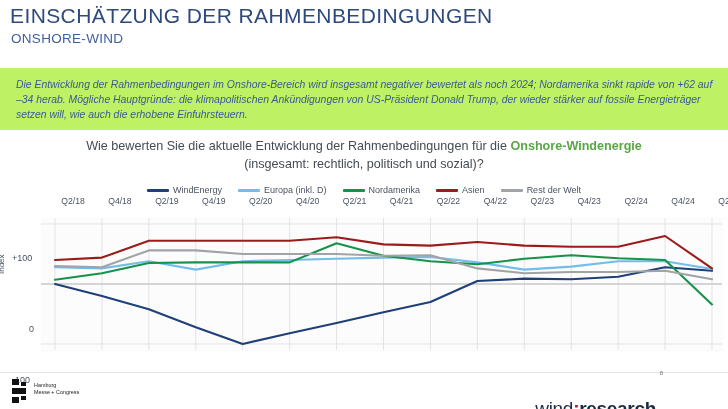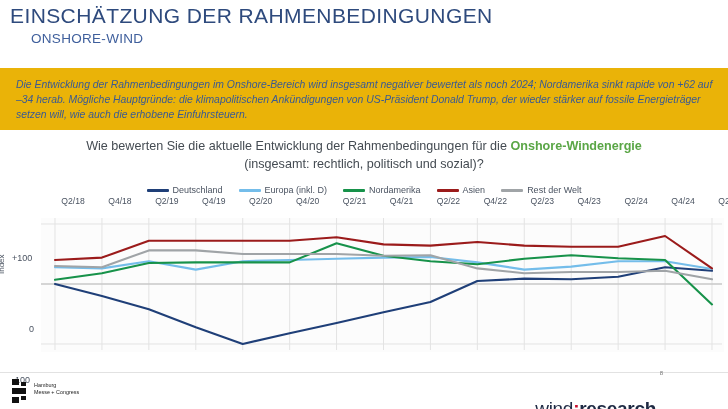--- a/index.html
+++ b/index.html
@@ -16,35 +16,35 @@
   
   .header{position:absolute;left:0;top:0;width:728px;height:62px;}
   .title{
     position:absolute;left:10px;top:4px;
     font-size:21px;letter-spacing:.4px;font-weight:400;
     color:#2e4a7d;white-space:nowrap;
   }
   .subtitle{
     position:absolute;left:11px;top:31px;
     font-size:13.5px;letter-spacing:.3px;font-weight:400;
-    color:#3f5f9c;white-space:nowrap;margin-left:20px;
+    color:#3f5f9c;white-space:nowrap;
   }
 
   
   .logo{position:absolute;right:8px;top:2px;width:140px;height:50px;}
   .logo-mark{position:absolute;left:0;top:3px;width:40px;height:40px;}
   .logo-text{position:absolute;left:44px;top:-1px;}
   .logo-l1{font-size:15.5px;color:#2a4a7f;line-height:16px;letter-spacing:.1px;}
   .logo-l2{font-size:15.5px;color:#8fb8cf;line-height:16px;letter-spacing:.1px;}
   .logo-l3{font-size:5.2px;color:#5aa646;line-height:8px;letter-spacing:.15px;margin-top:1px;}
 
   
   .callout{
     position:absolute;left:0;top:68px;width:728px;height:62px;
-    background:#eab308;
+    background:#bef264;
   }
   .callout-inner{
     position:absolute;left:16px;top:9px;width:700px;
     font-size:10.4px;line-height:15px;
     font-style:italic;color:#3a5a93;
   }
 
   
   .chart-title{
     position:absolute;left:64px;top:137px;width:600px;
@@ -110,21 +110,21 @@
     <div class="callout-inner">Die Entwicklung der Rahmenbedingungen im Onshore-Bereich wird insgesamt negativer bewertet als noch 2024; Nordamerika sinkt rapide von +62 auf –34 herab. Mögliche Hauptgründe: die klimapolitischen Ankündigungen von US-Präsident Donald Trump, der wieder stärker auf fossile Energieträger setzen will, wie auch die erhobene Einfuhrsteuern.</div>
   </div>
 
   <div class="chart-title">
     <span>Wie bewerten Sie die aktuelle Entwicklung der Rahmenbedingungen für die </span><span class="accent">Onshore-</span><span class="accent2">Windenergie</span><span> (insgesamt: rechtlich, politisch und sozial)?</span>
   </div>
 
   <div class="legend" id="legend">
       <div class="legend-item">
         <span class="legend-swatch" style="background: rgb(31, 63, 120);"></span>
-        <span>Deutschland</span>
+        <span>WindEnergy</span>
       </div>
       <div class="legend-item">
         <span class="legend-swatch" style="background: rgb(116, 189, 234);"></span>
         <span>Europa (inkl. D)</span>
       </div>
       <div class="legend-item">
         <span class="legend-swatch" style="background: rgb(23, 146, 74);"></span>
         <span>Nordamerika</span>
       </div>
       <div class="legend-item">

